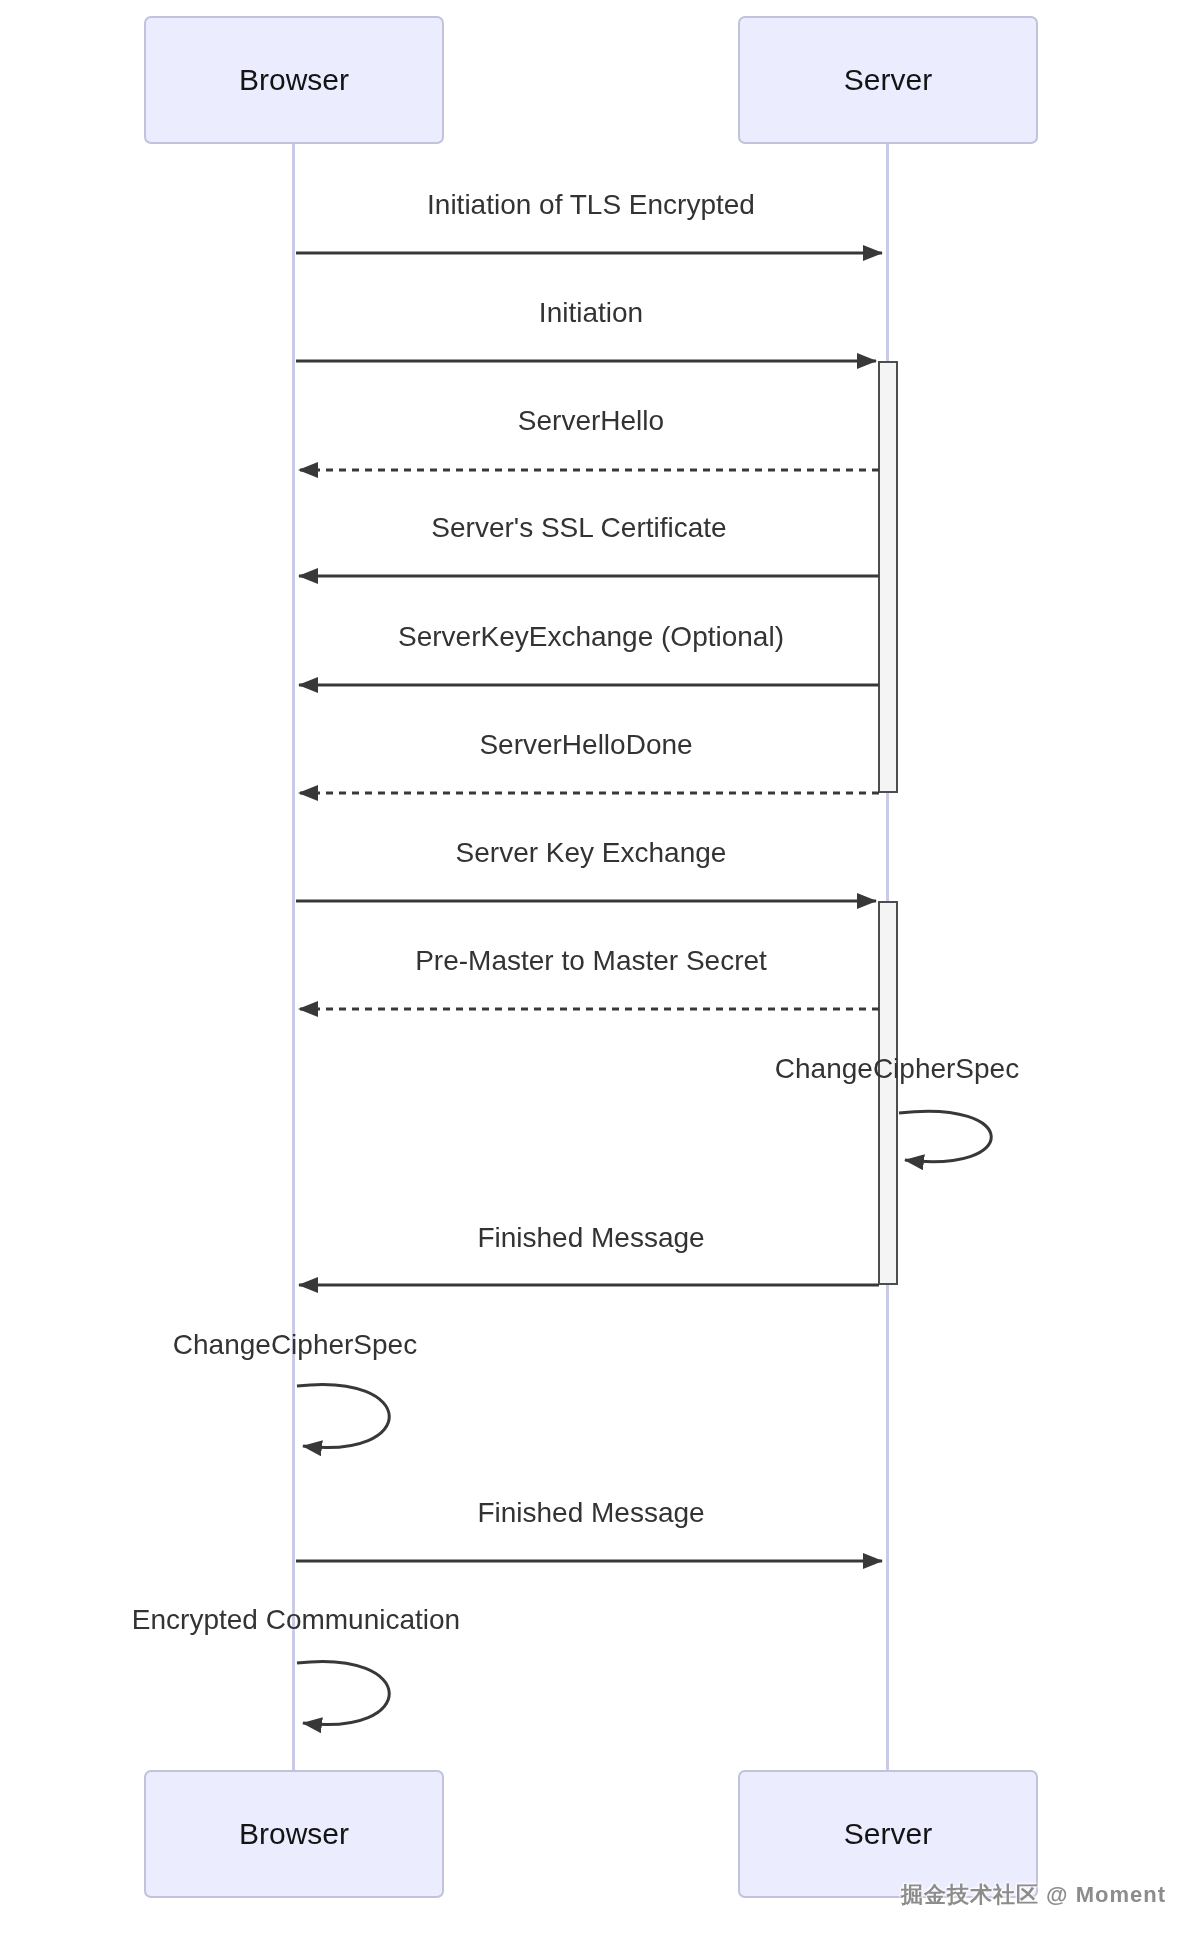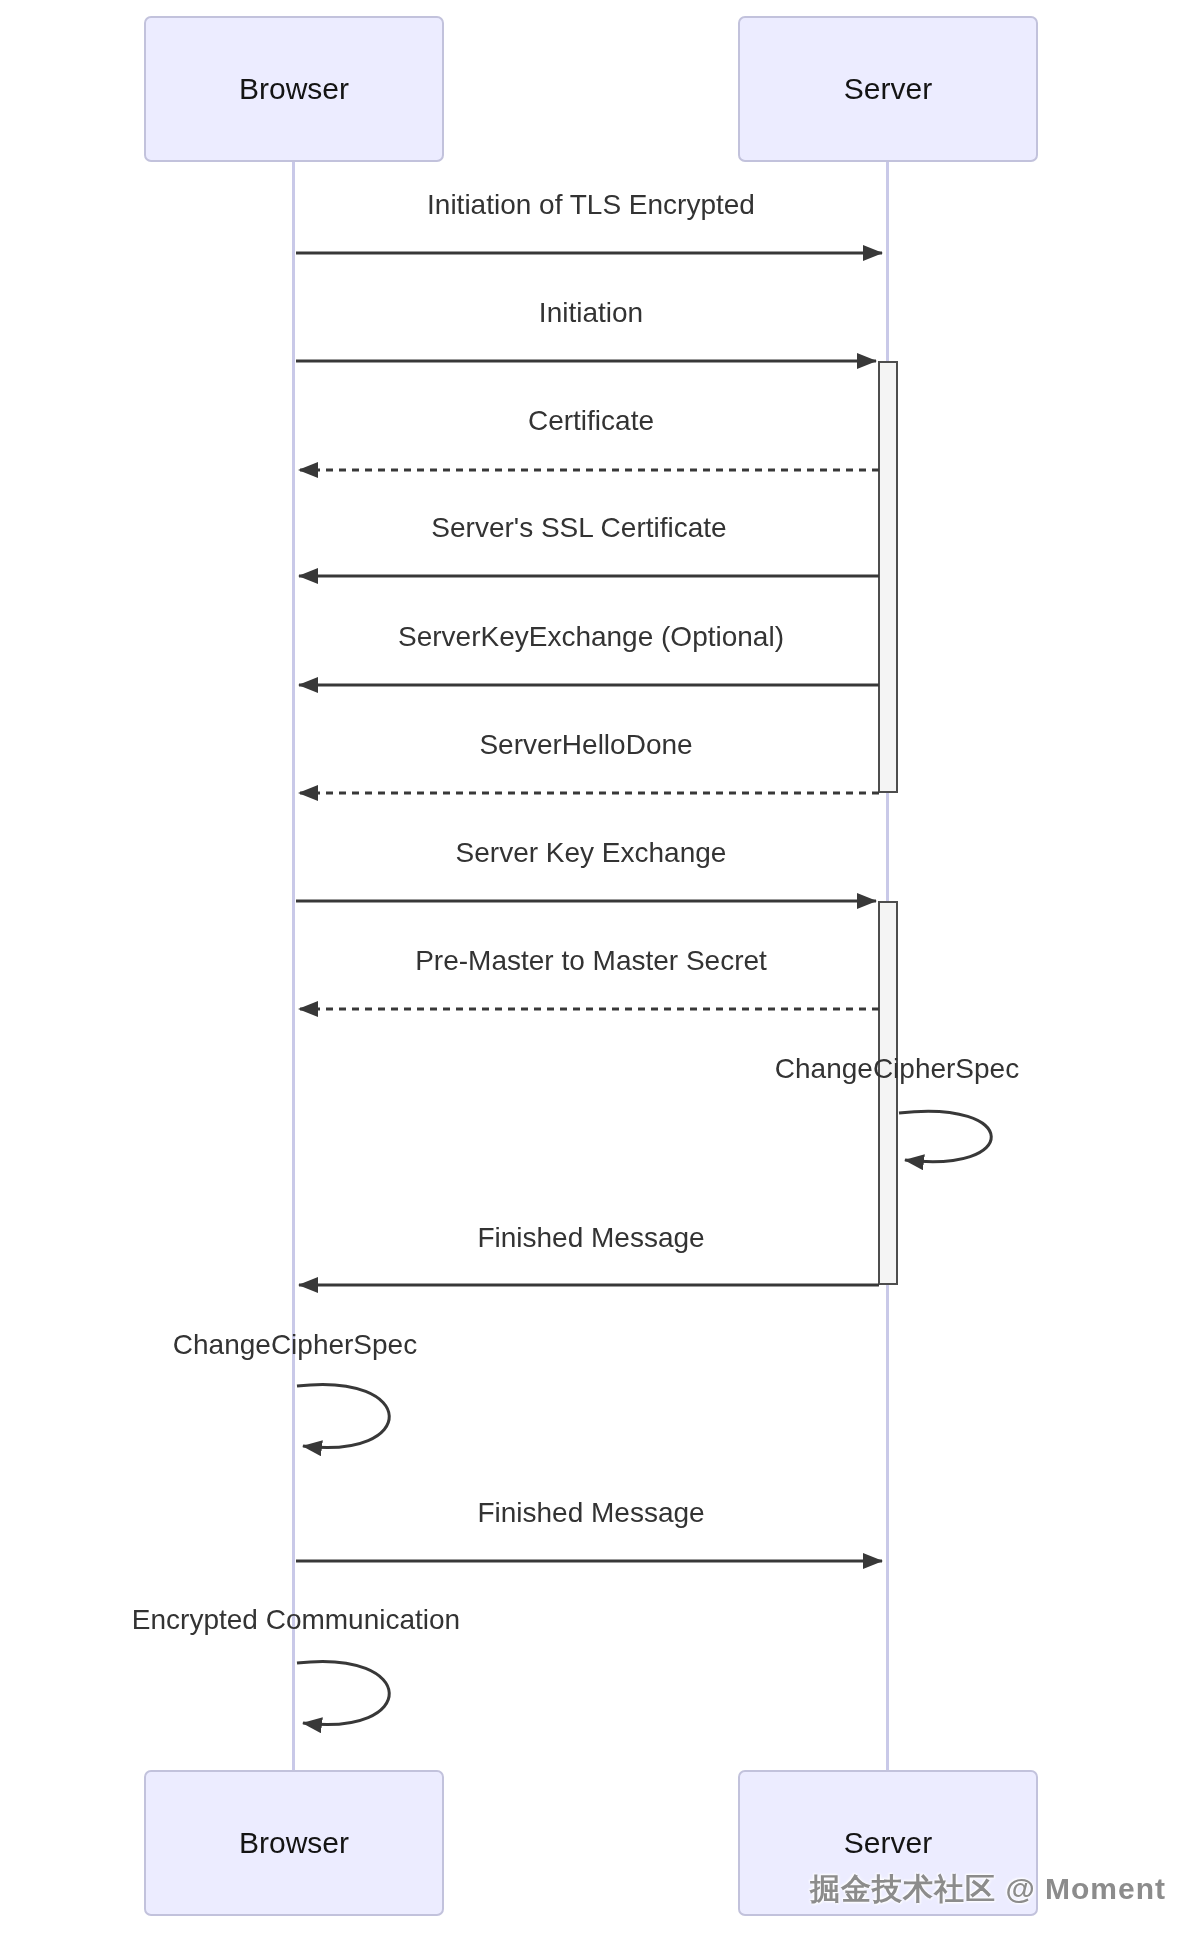--- a/index.html
+++ b/index.html
@@ -21,21 +21,21 @@
     overflow:hidden;
     font-family:"Liberation Sans","DejaVu Sans",sans-serif;
   }
   .lifeline{
     position:absolute;
     width:3px;top:144px;height:1626px;
     background:var(--lifeline);
   }
   .actor-box{
     position:absolute;
-    width:300px;height:146px;
+    width:300px;height:128px;
     background:var(--box-fill);
     border:2px solid var(--box-border);
     border-radius:7px;
     box-sizing:border-box;
     display:flex;align-items:center;justify-content:center;
     font-size:30px;color:#141414;
     z-index:3;
   }
   .activation{
     position:absolute;
@@ -52,21 +52,21 @@
     font-size:28px;color:var(--text);
     z-index:4;
   }
   #arrow-layer{
     position:absolute;left:0;top:0;
     z-index:2;
   }
   .watermark{
     position:absolute;
     right:26px;bottom:26px;
-    font-size:30px;font-weight:600;
+    font-size:22px;font-weight:600;
     color:var(--watermark);
     text-shadow:1px 1px 2px rgba(255,255,255,.95),-1px -1px 2px rgba(255,255,255,.95),0 0 4px rgba(255,255,255,.9);
     z-index:5;
     letter-spacing:1px;
   }
 </style>
 </head>
 <body>
 
 <div class="canvas">
@@ -107,21 +107,21 @@
   <div class="actor-box" style="left:144px;top:1770px">
       <span>Browser</span>
     </div>
   <div class="actor-box" style="left:738px;top:1770px">
       <span>Server</span>
     </div>
 
   <div id="labels">
       <div class="msg-label" style="left: 591px; top: 205px;">Initiation of TLS Encrypted</div>
       <div class="msg-label" style="left: 591px; top: 313px;">Initiation</div>
-      <div class="msg-label" style="left: 591px; top: 421px;">Certificate</div>
+      <div class="msg-label" style="left: 591px; top: 421px;">ServerHello</div>
       <div class="msg-label" style="left: 579px; top: 528px;">Server's SSL Certificate</div>
       <div class="msg-label" style="left: 591px; top: 637px;">ServerKeyExchange (Optional)</div>
       <div class="msg-label" style="left: 586px; top: 745px;">ServerHelloDone</div>
       <div class="msg-label" style="left: 591px; top: 853px;">Server Key Exchange</div>
       <div class="msg-label" style="left: 591px; top: 961px;">Pre-Master to Master Secret</div>
       <div class="msg-label" style="left: 897px; top: 1069px;">ChangeCipherSpec</div>
       <div class="msg-label" style="left: 591px; top: 1238px;">Finished Message</div>
       <div class="msg-label" style="left: 295px; top: 1345px;">ChangeCipherSpec</div>
       <div class="msg-label" style="left: 591px; top: 1513px;">Finished Message</div>
       <div class="msg-label" style="left: 296px; top: 1620px;">Encrypted Communication</div>

